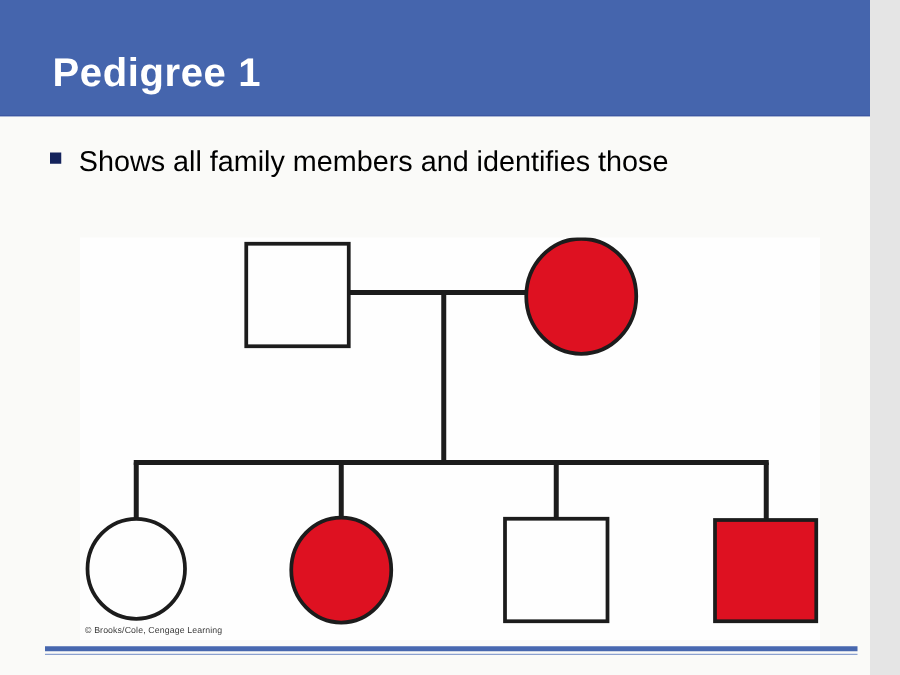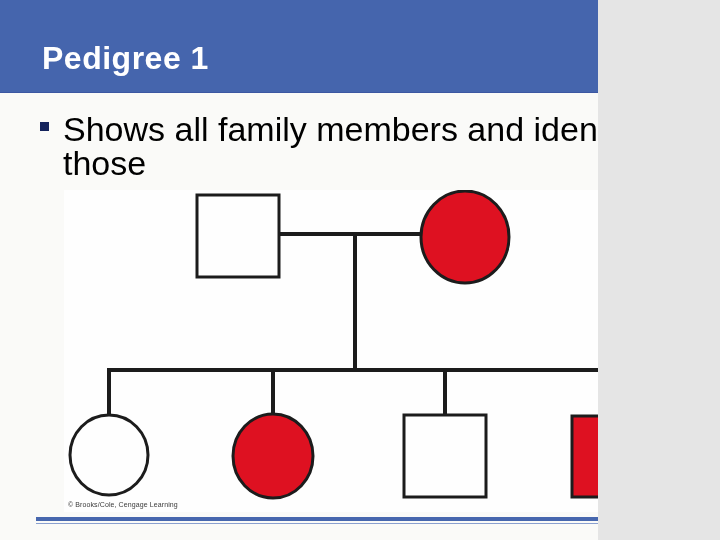--- a/index.html
+++ b/index.html
@@ -13,21 +13,21 @@
     --unaffected:#fefefe;
     --line:#1c1c1c;
     --rule-thick:#4767ae;
     --rule-thin:#8aa0cf;
     --credit:#3a3a3a;
   }
   *{box-sizing:border-box;margin:0;padding:0;}
   html,body{width:720px;height:540px;}
   body{font-family:"Liberation Sans","DejaVu Sans",sans-serif;background:#e5e5e5;}
   .slide{
-    position:relative;width:598px;height:540px;overflow:hidden;
+    position:relative;width:696px;height:540px;overflow:hidden;
     background:var(--slide-bg);
   }
   .titlebar{
     position:absolute;left:0;top:0;width:720px;height:93px;
     background:var(--header-bg);
     border-bottom:1px solid #3c57a2;
   }
   .titlebar h1{
     padding:42px 0 0 42px;
     font-size:32px;font-weight:bold;line-height:1;
@@ -36,21 +36,21 @@
   }
   .bullet-row{
     position:absolute;left:40px;top:112px;width:640px;
     display:flex;align-items:flex-start;
   }
   .bullet{
     flex:0 0 auto;width:9px;height:9px;margin-top:10px;margin-right:14px;
     background:var(--bullet);
   }
   .bullet-text{
-    font-size:34px;line-height:34px;color:var(--body-text);
+    font-size:23px;line-height:34px;color:var(--body-text);text-align:center;
   }
   .pedigree-figure{
     position:absolute;left:64px;top:190px;width:592px;height:322px;
     background:var(--figure-bg);
   }
   .pedigree-figure svg{display:block;width:592px;height:322px;}
   .credit{
     position:absolute;left:4px;bottom:4px;
     font-size:7px;line-height:1;color:var(--credit);
     letter-spacing:0.1px;white-space:nowrap;

